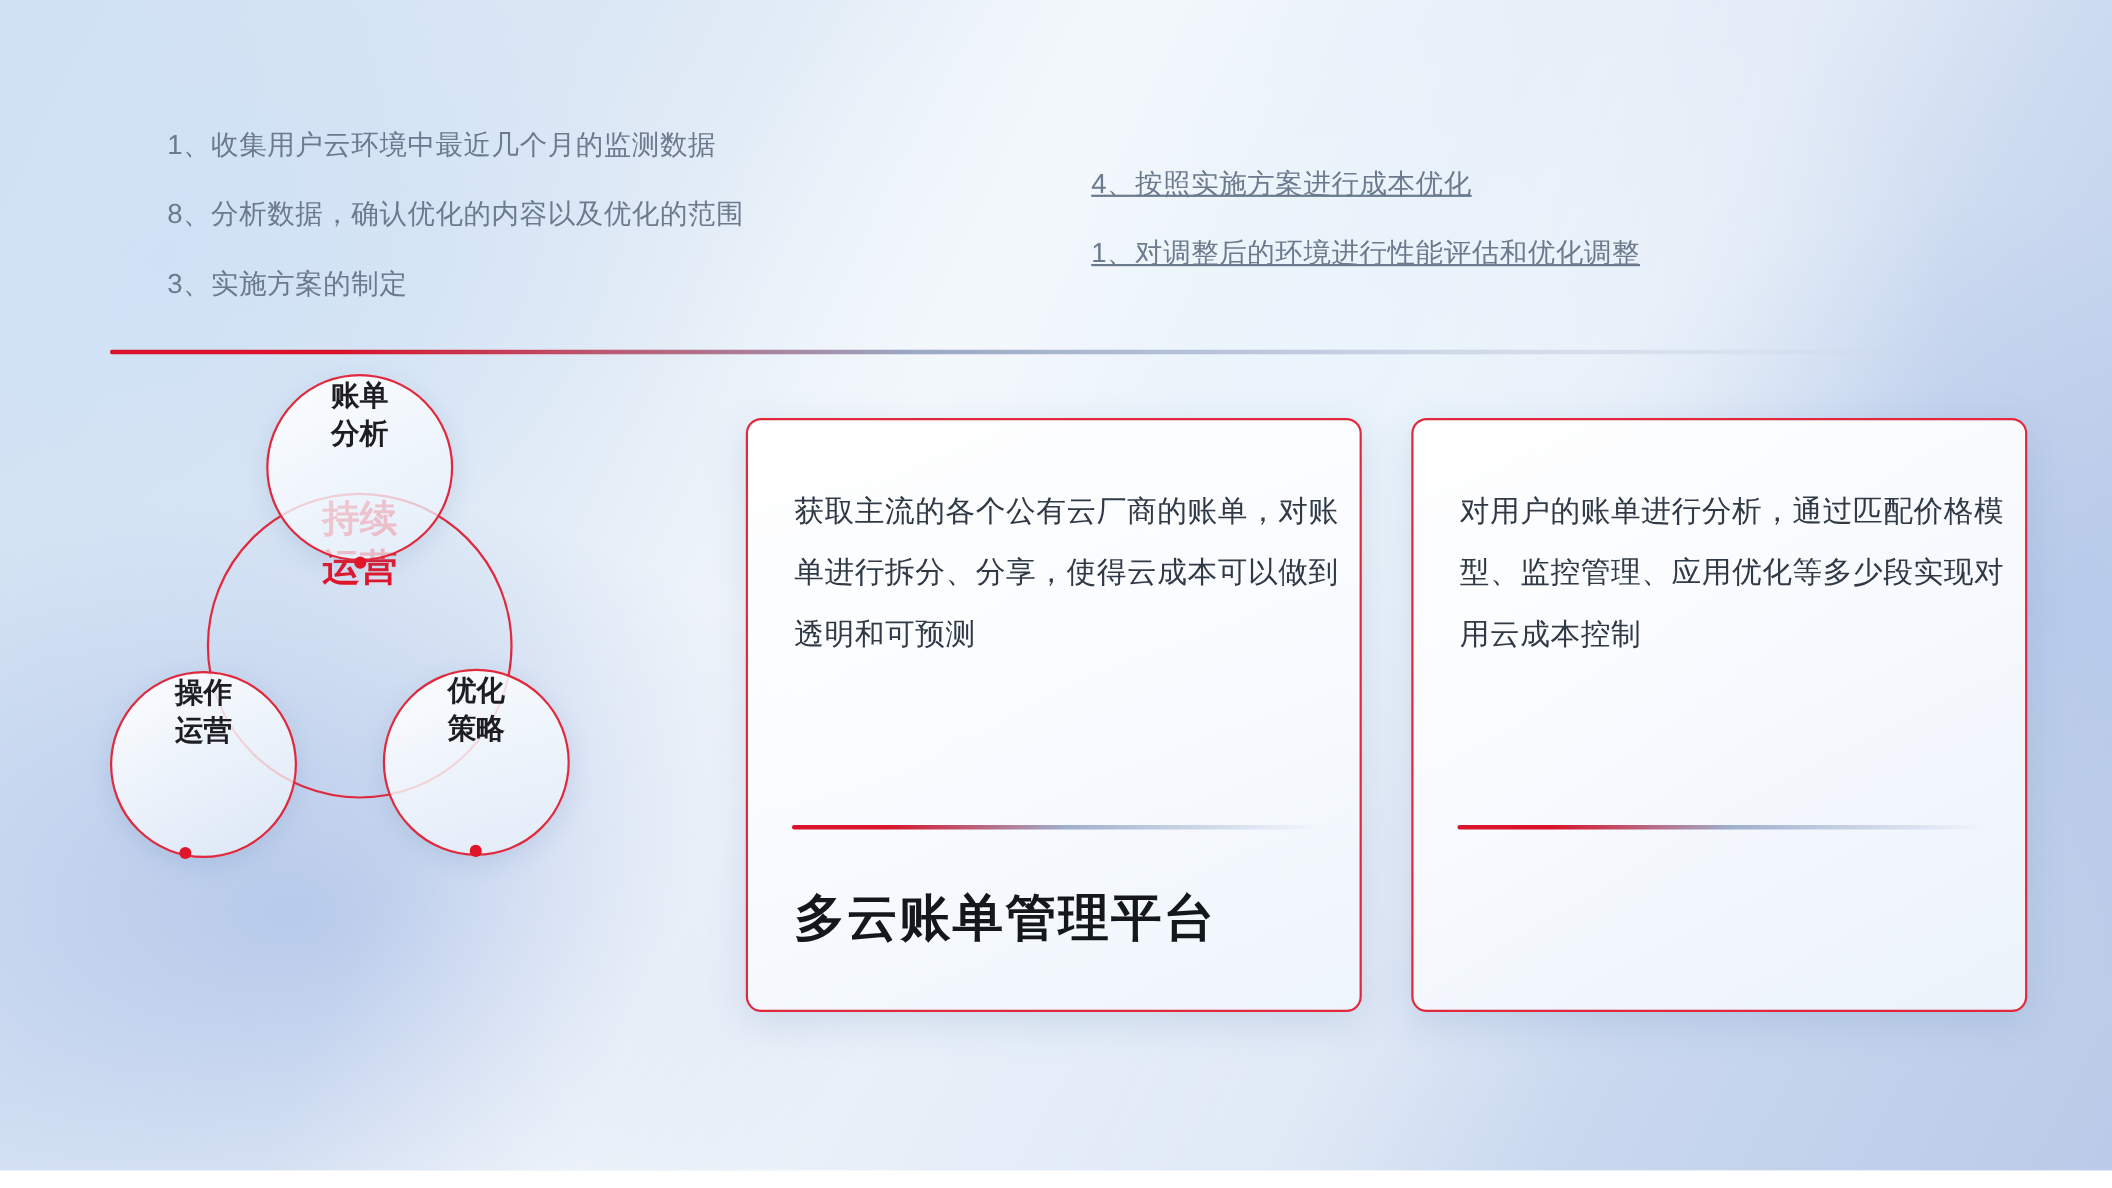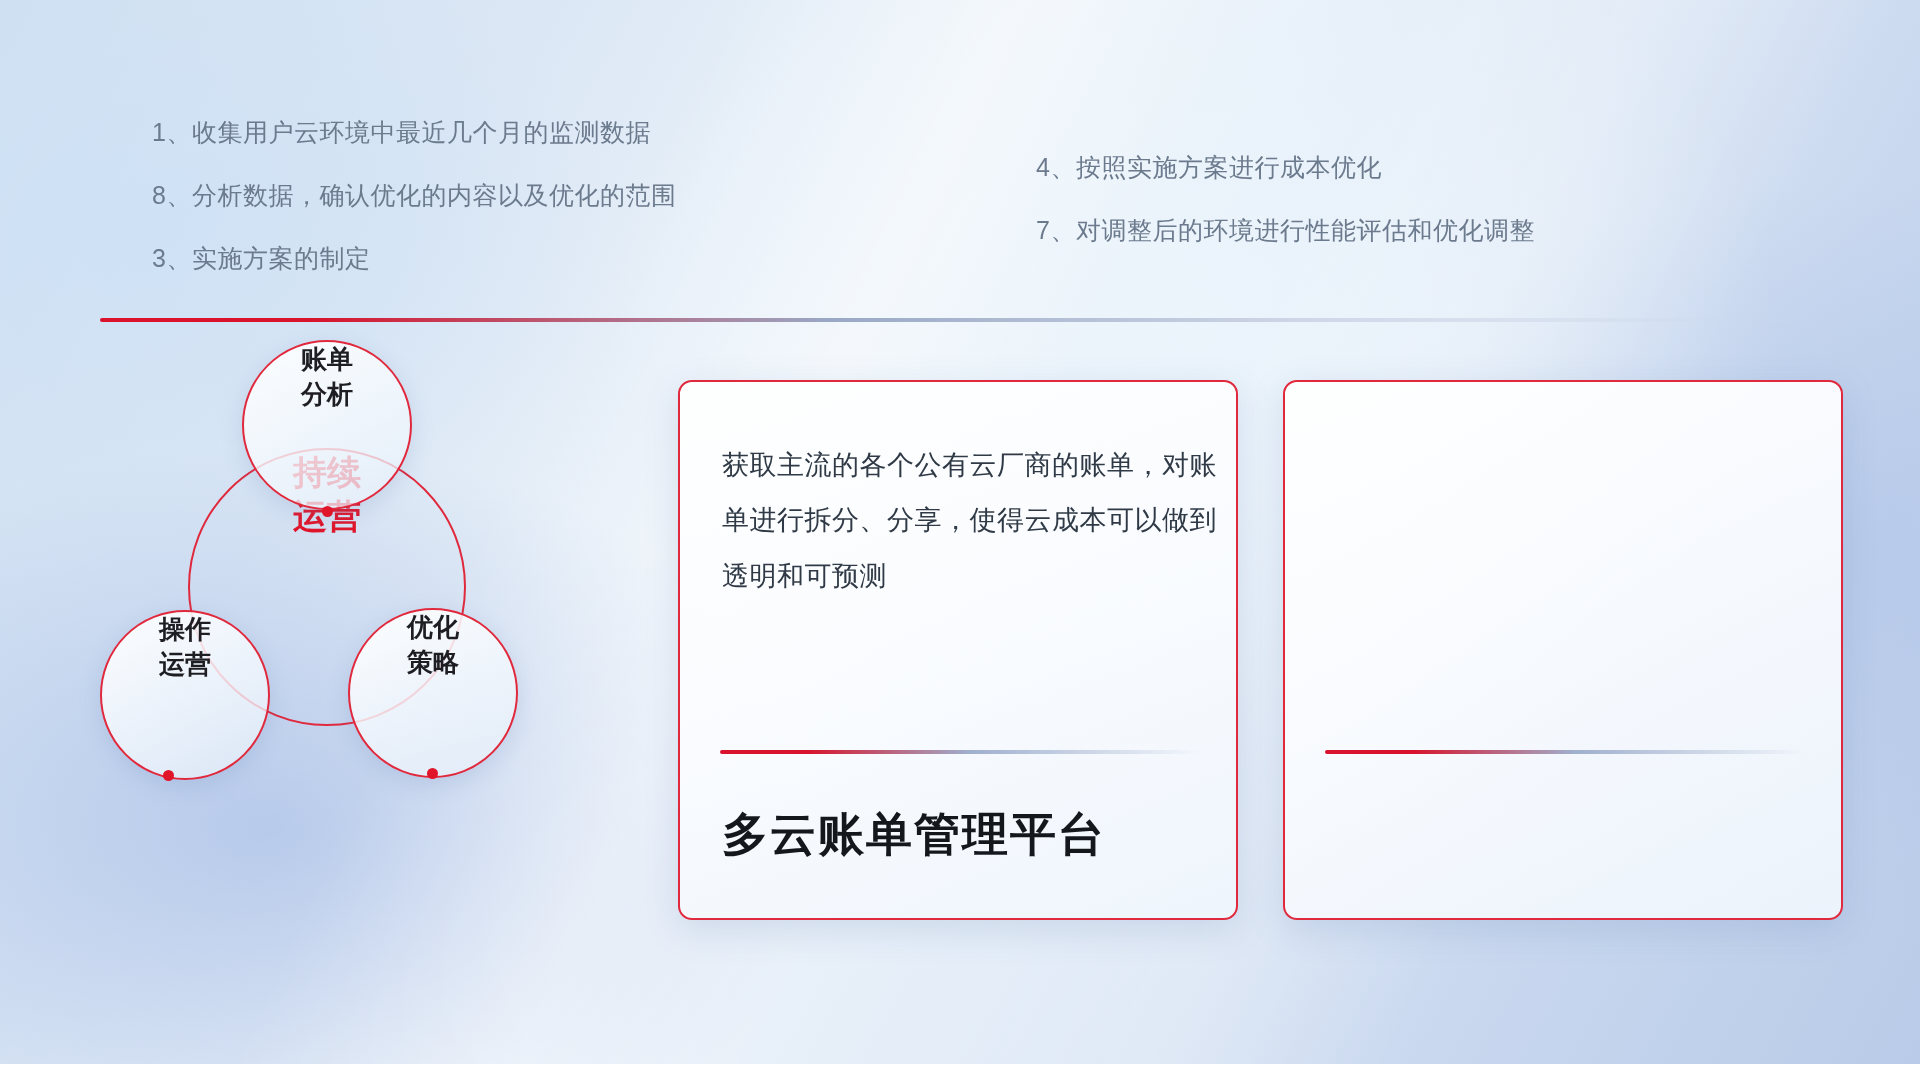--- a/index.html
+++ b/index.html
@@ -36,21 +36,21 @@
 
   
   .list-col {
     position: absolute;
     color: #6b7a8d;
     font-size: 25px;
     line-height: 1;
     white-space: nowrap;
   }
   .list-col.left { left: 152px; top: 120px; }
-  .list-col.right { left: 1036px; top: 155px; }
+  .list-col.right { left: 992px; top: 155px; text-decoration: underline; }
   .list-item { margin-bottom: 38px; letter-spacing: 0.5px; }
 
   
   .divider {
     position: absolute;
     left: 100px;
     top: 318px;
     width: 1735px;
     height: 4px;
     border-radius: 2px;
@@ -153,21 +153,21 @@
 <div id="slide">
 
   <div class="list-col left">
     <div class="list-item">1、收集用户云环境中最近几个月的监测数据</div>
     <div class="list-item">8、分析数据，确认优化的内容以及优化的范围</div>
     <div class="list-item">3、实施方案的制定</div>
   </div>
 
   <div class="list-col right">
     <div class="list-item">4、按照实施方案进行成本优化</div>
-    <div class="list-item">7、对调整后的环境进行性能评估和优化调整</div>
+    <div class="list-item">1、对调整后的环境进行性能评估和优化调整</div>
   </div>
 
   <div class="divider"></div>
 
   <div class="venn">
     <div class="circle c-center">
       <div>
         <div>持续</div>
         <div>运营</div>
       </div>
@@ -199,16 +199,17 @@
     <div class="dot dot-right"></div>
   </div>
 
   <div class="card card1">
     <div class="card-body">获取主流的各个公有云厂商的账单，对账单进行拆分、分享，使得云成本可以做到透明和可预测</div>
     <div class="card-rule"></div>
     <div class="card-title">多云账单管理平台</div>
   </div>
 
   <div class="card card2">
+    <div class="card-body">对用户的账单进行分析，通过匹配价格模型、监控管理、应用优化等多少段实现对用云成本控制</div>
     <div class="card-rule"></div>
   </div>
 
 </div>
 
 </body></html>

